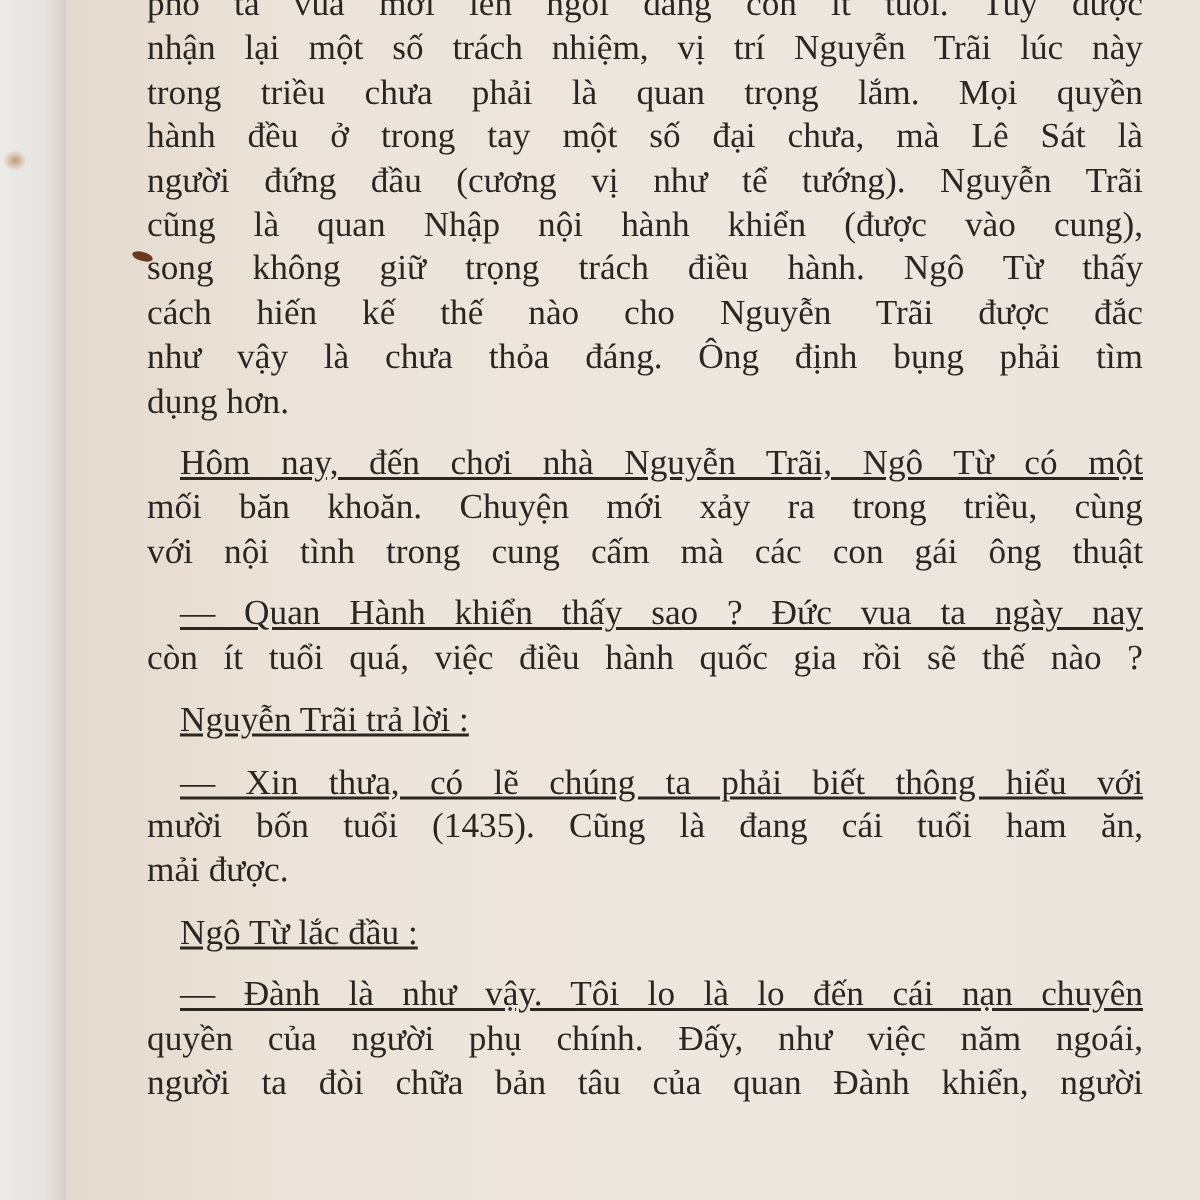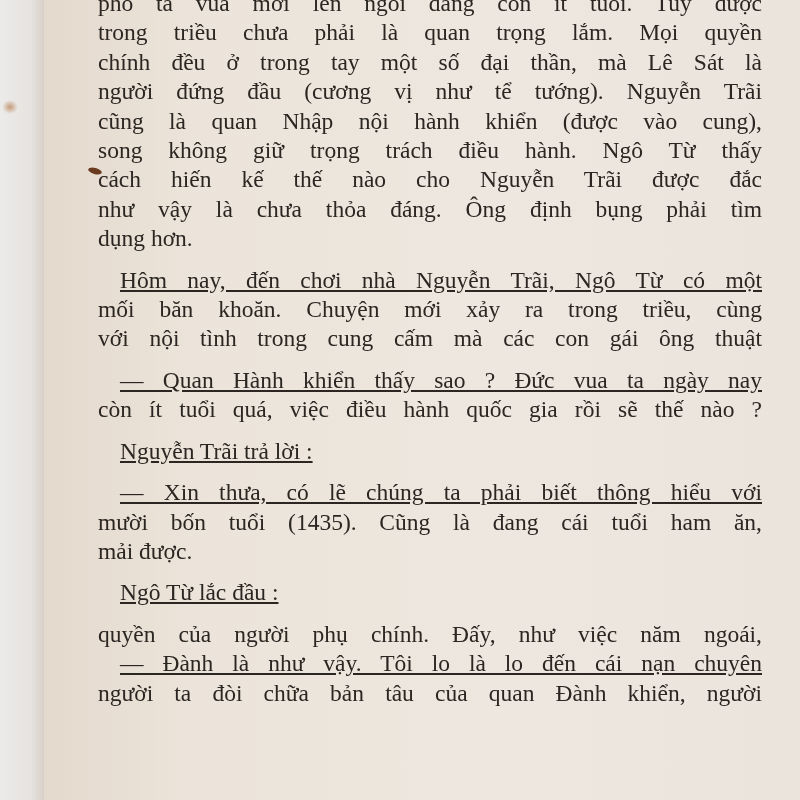--- a/index.html
+++ b/index.html
@@ -39,22 +39,23 @@
 
 <div class="edge">
   <div class="edge-stain"></div>
 </div>
 <div class="page"></div>
 <div class="ink-mark"></div>
 
 <div class="text">
   <div>
     <span class="line">phò tá vua mới lên ngôi đang còn ít tuổi. Tuy được</span>
+    <span class="line">nhận lại một số trách nhiệm, vị trí Nguyễn Trãi lúc này</span>
     <span class="line">trong triều chưa phải là quan trọng lắm. Mọi quyền</span>
-    <span class="line">chính đều ở trong tay một số đại thần, mà Lê Sát là</span>
+    <span class="line">hành đều ở trong tay một số đại chưa, mà Lê Sát là</span>
     <span class="line">người đứng đầu (cương vị như tể tướng). Nguyễn Trãi</span>
     <span class="line">cũng là quan Nhập nội hành khiển (được vào cung),</span>
     <span class="line">song không giữ trọng trách điều hành. Ngô Từ thấy</span>
     <span class="line">cách hiến kế thế nào cho Nguyễn Trãi được đắc</span>
     <span class="line">như vậy là chưa thỏa đáng. Ông định bụng phải tìm</span>
     <span class="line last">dụng hơn.</span>
   </div>
   <div class="para-gap"></div>
   <div>
     <span class="line indent">Hôm nay, đến chơi nhà Nguyễn Trãi, Ngô Từ có một</span>
@@ -75,17 +76,17 @@
     <span class="line indent">— Xin thưa, có lẽ chúng ta phải biết thông hiểu với</span>
     <span class="line">mười bốn tuổi (1435). Cũng là đang cái tuổi ham ăn,</span>
     <span class="line last">mải được.</span>
   </div>
   <div class="para-gap"></div>
   <div>
     <span class="line last indent">Ngô Từ lắc đầu :</span>
   </div>
   <div class="para-gap"></div>
   <div>
+    <span class="line indent">— Đành là như vậy. Tôi lo là lo đến cái nạn chuyên</span>
     <span class="line">quyền của người phụ chính. Đấy, như việc năm ngoái,</span>
-    <span class="line indent">— Đành là như vậy. Tôi lo là lo đến cái nạn chuyên</span>
     <span class="line">người ta đòi chữa bản tâu của quan Đành khiển, người</span>
   </div>
 </div>
 
 </body></html>

